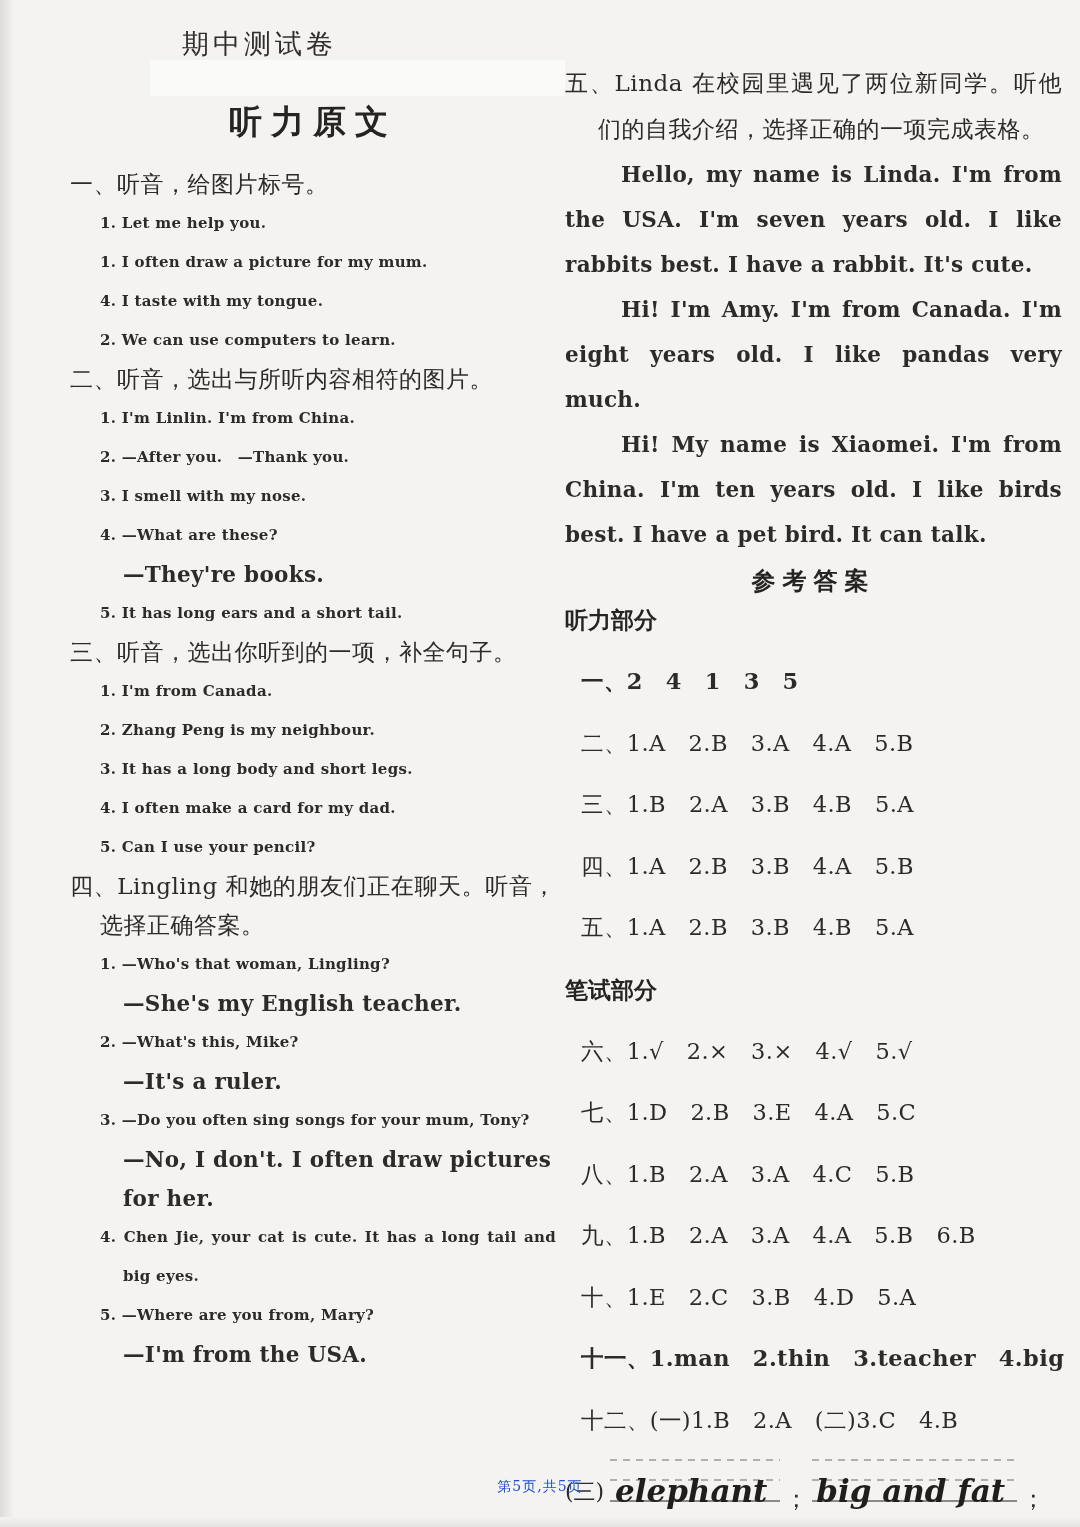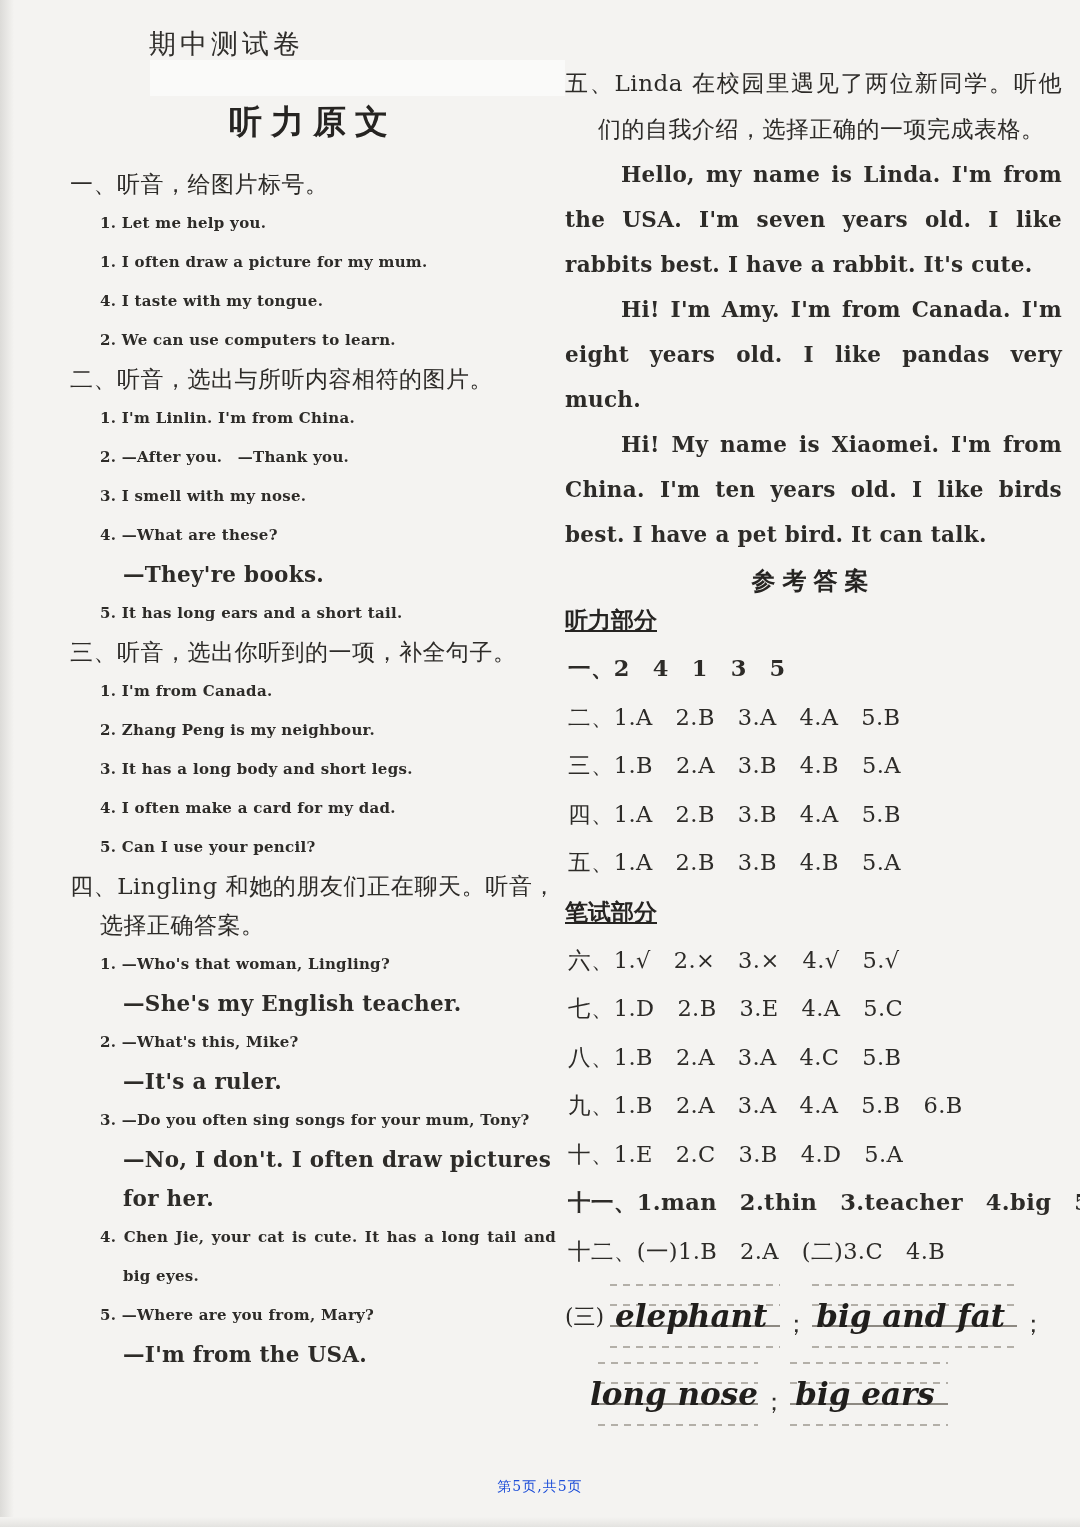--- a/index.html
+++ b/index.html
@@ -12,21 +12,21 @@
   .page::before { 
     content:""; position:absolute; left:0; top:0; bottom:0; width:14px;
     background:linear-gradient(90deg,#dcdbd8,#f4f3f1); pointer-events:none;
   }
   .page::after { 
     content:""; position:absolute; left:0; right:0; bottom:0; height:10px;
     background:linear-gradient(0deg,#e4e3e0,#f4f3f1); pointer-events:none;
   }
   .title-strip { position:absolute; left:150px; top:60px; width:415px; height:36px;
     background:rgba(255,255,255,0.55); }
-  .doc-title { position:absolute; left:149px; top:26px; margin:0;
+  .doc-title { position:absolute; left:182px; top:26px; margin:0;
     font-size:27px; font-weight:normal; letter-spacing:4px; color:#302e2b; }
 
   .col { position:absolute; }
   .col-left  { left:70px;  top:100px; width:486px; }
   .col-right { left:565px; top:60px;  width:497px; }
 
   .col-title {
     margin:0 0 20px 0; text-align:center; font-size:33px; font-weight:bold;
     letter-spacing:9px; font-family:"DejaVu Sans","Liberation Sans",sans-serif;
     color:#262422;
@@ -42,22 +42,22 @@
   .sec-r { margin:0; font-size:23px; line-height:46px; letter-spacing:0.5px;
     text-align:justify; }
   .sec-r.hang { margin-left:33px; text-indent:-33px; }
   .para { margin:0; font-size:21.5px; line-height:45px; font-weight:bold;
     text-align:justify; text-indent:2.6em; letter-spacing:0.3px; }
 
   .ans-title { margin:8px 0 0 0; text-align:center; font-size:24px;
     font-weight:bold; letter-spacing:7px;
     font-family:"DejaVu Sans","Liberation Sans",sans-serif; color:#262422; }
   .part-label { margin:0; font-size:23px; line-height:46px; font-weight:bold;
-    font-family:"DejaVu Sans","Liberation Sans",sans-serif; color:#262422;text-decoration:underline; }
-  .ans { margin:3px; font-size:22.5px; line-height:45.5px; font-weight:normal;
+    font-family:"DejaVu Sans","Liberation Sans",sans-serif; color:#262422; }
+  .ans { margin:16px; font-size:22.5px; line-height:45.5px; font-weight:normal;
     letter-spacing:0.4px; white-space:nowrap; }
   .ans.boldrow { font-weight:bold; }
   .ans.indent { margin-left:36px; }
 
   .gridrow { margin-top:10px; white-space:nowrap; }
   .gridrow.second { margin-left:33px; margin-top:14px; }
   .g-label { display:inline-block; vertical-align:bottom; padding-bottom:16px;
     font-size:22px; margin-right:6px; }
   .gw {
     position:relative; display:inline-block; height:64px; vertical-align:bottom;

